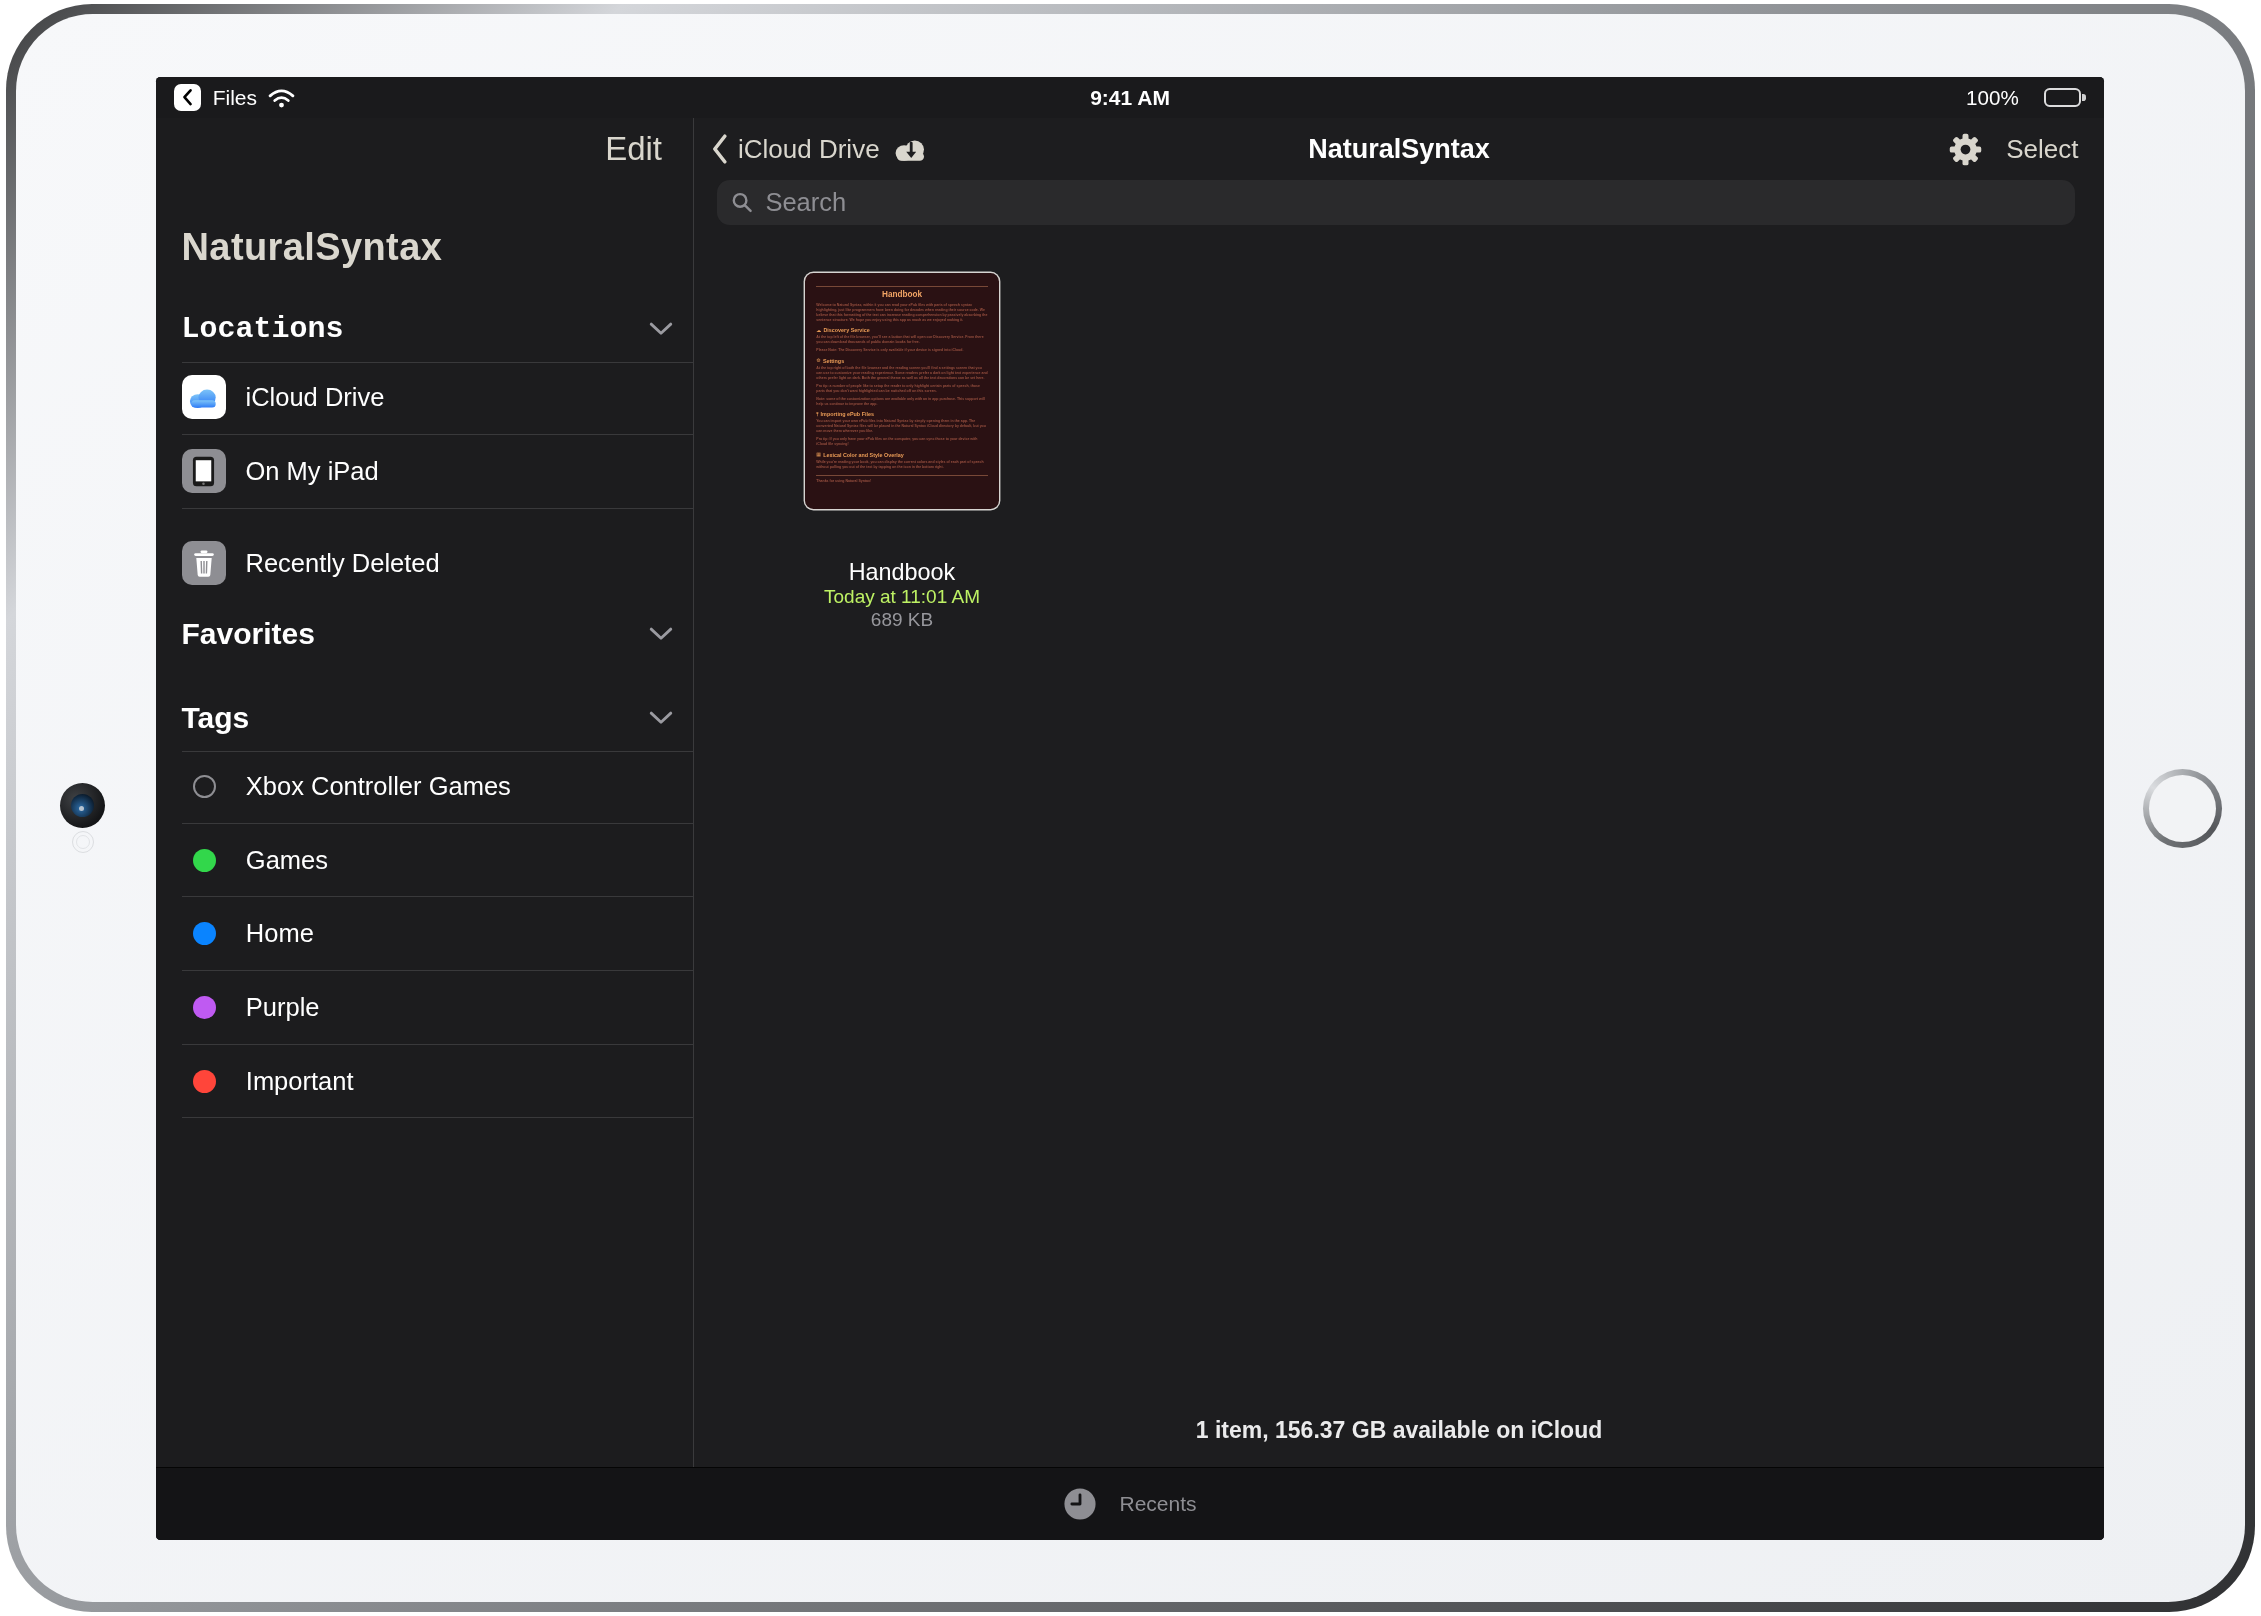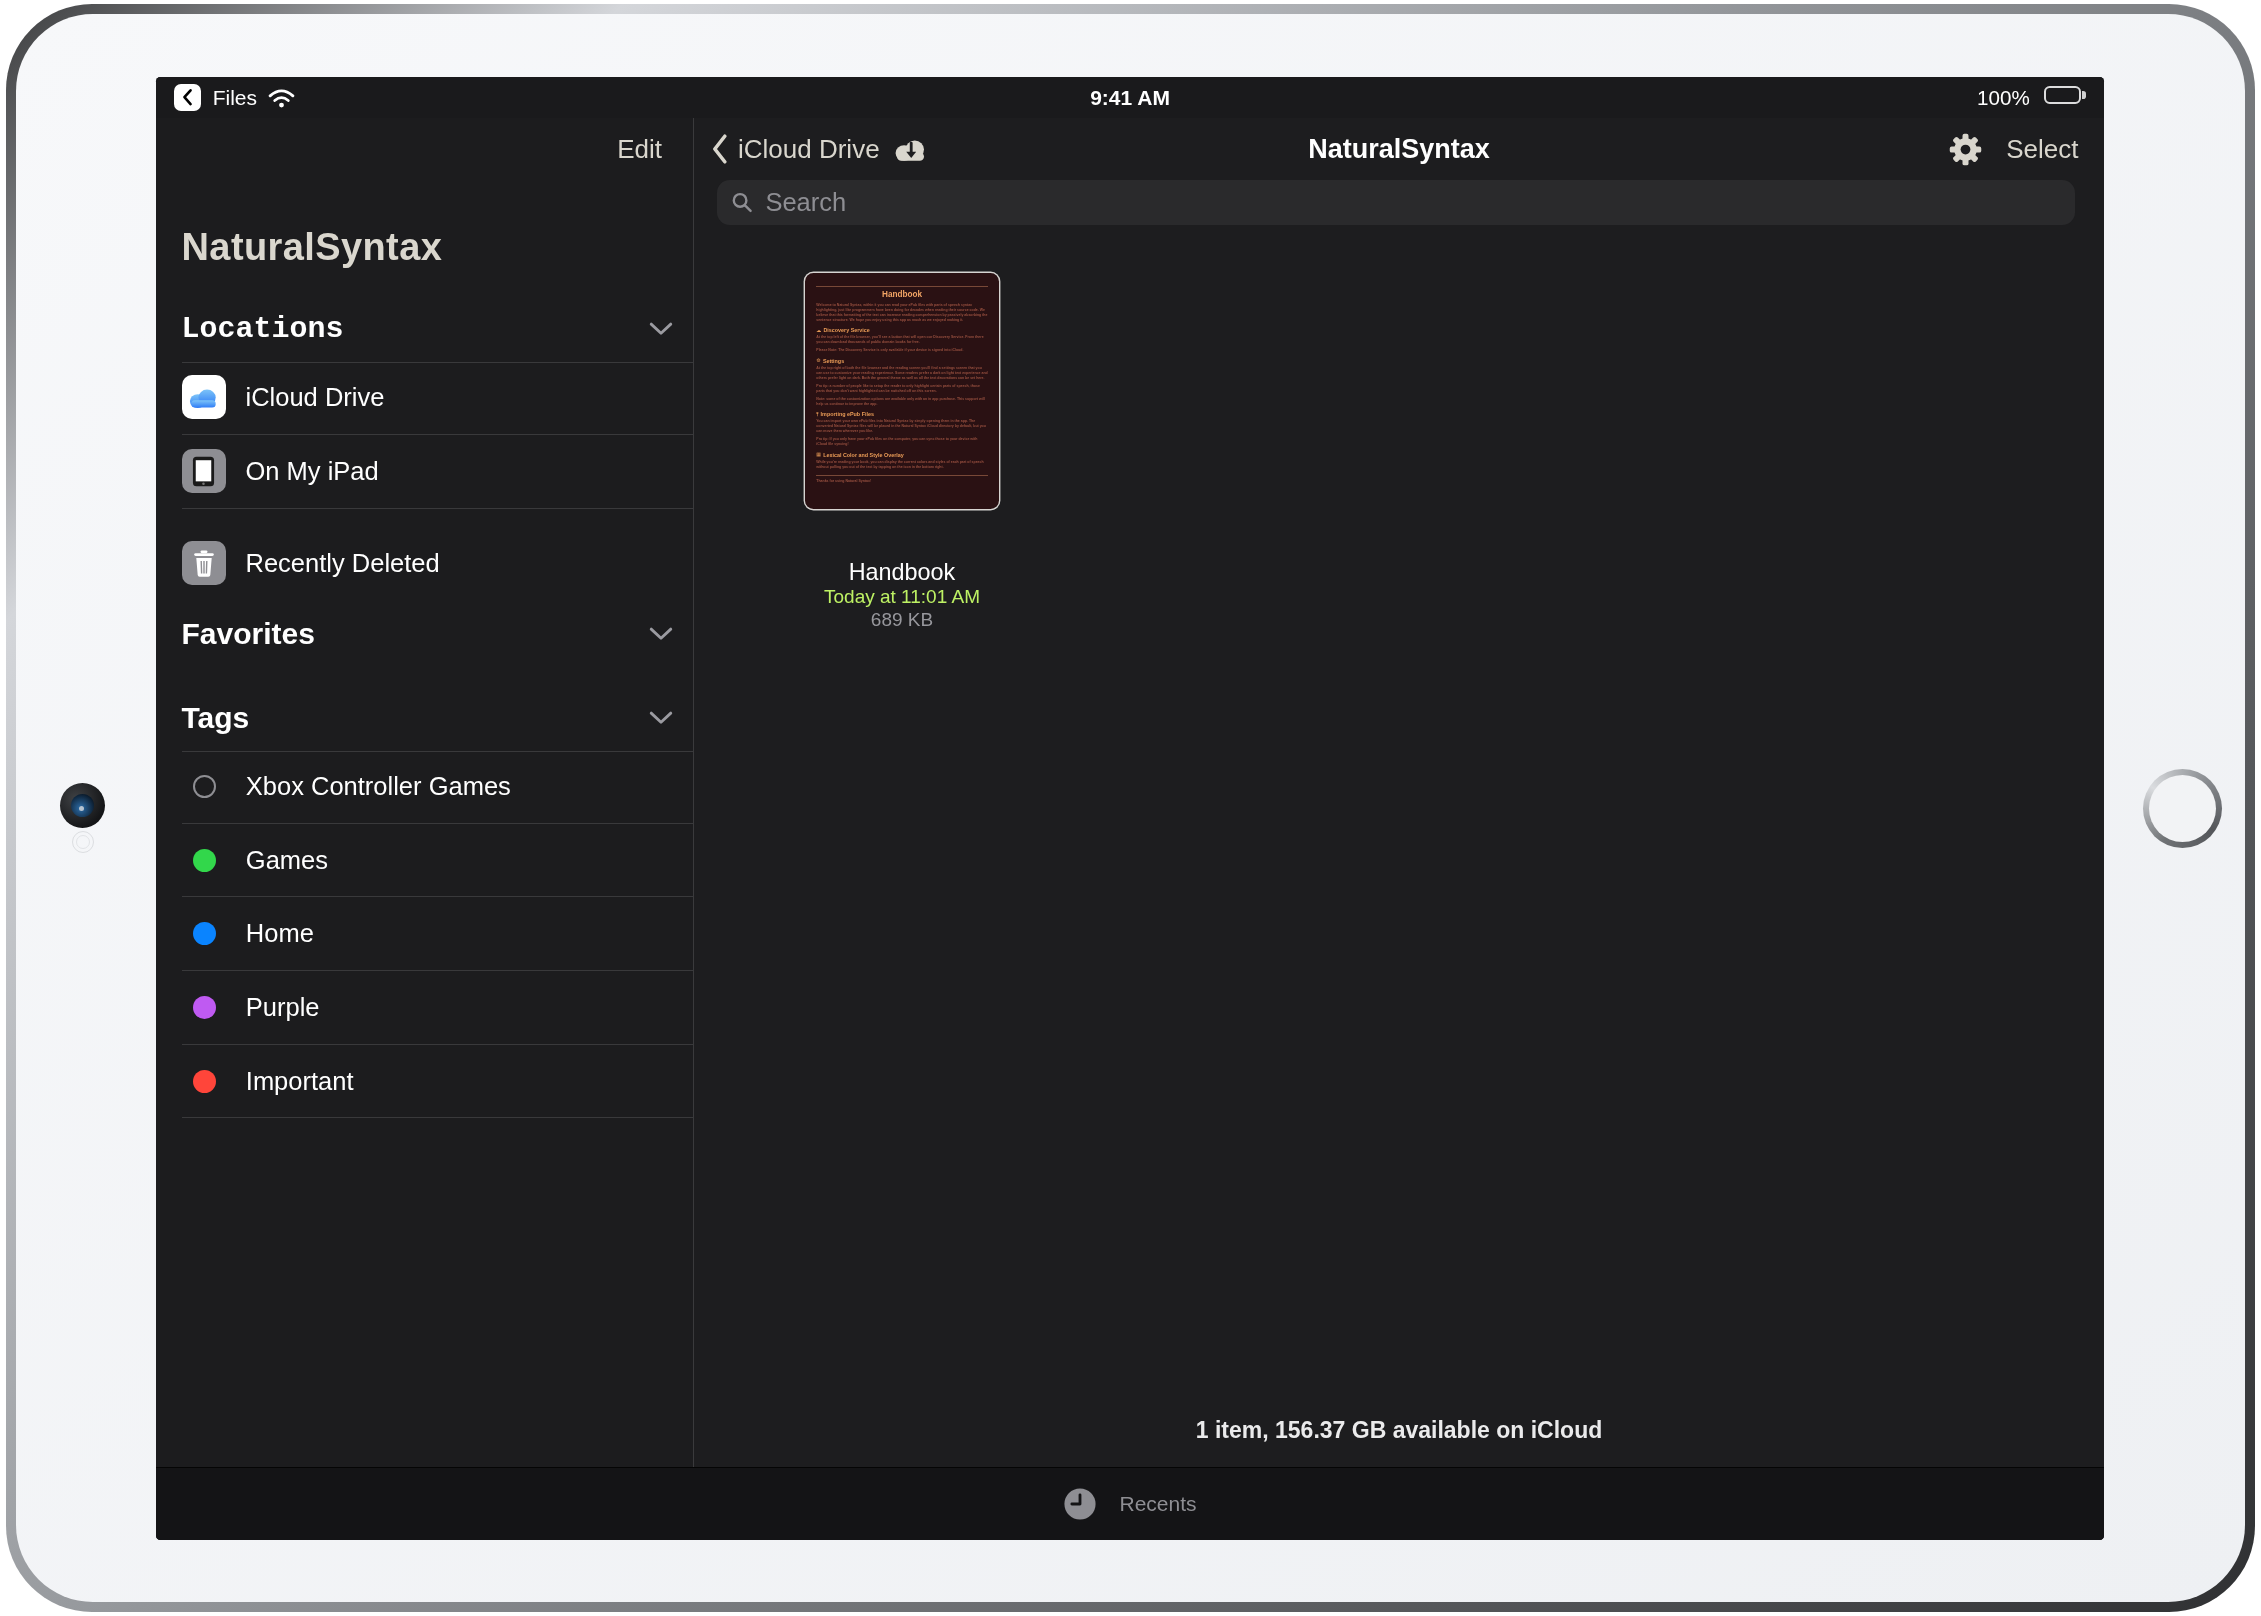--- a/index.html
+++ b/index.html
@@ -29,32 +29,32 @@
           background:#1d1d1f;border-radius:4.3px;overflow:hidden;color:#fff;}
 
   
   .statusbar{position:absolute;left:0;top:0;right:0;height:41px;background:#1a1a1c;
              display:flex;align-items:center;padding:0 18.4px;box-sizing:border-box;}
   .sb-left{display:flex;align-items:center;gap:11.3px;}
   .files-badge{width:27px;height:27px;border-radius:7px;background:#ffffff;
                display:flex;align-items:center;justify-content:center;}
   .sb-app{font-size:21px;font-weight:500;color:#fff;}
   .sb-time{position:absolute;left:0;right:0;text-align:center;font-size:21px;font-weight:600;color:#fff;}
-  .sb-right{margin-left:auto;display:flex;align-items:flex-start;gap:14px;z-index:2;}
+  .sb-right{margin-left:auto;display:flex;align-items:center;gap:25px;z-index:2;}
   .sb-batt-text{font-size:20.6px;color:#fff;}
   .batt{display:flex;align-items:center;}
   .batt-body{width:37px;height:18.4px;border:2.1px solid rgba(255,255,255,.85);border-radius:5.7px;padding:1.4px;box-sizing:border-box;}
   .batt-fill{width:100%;height:100%;background:#fff;border-radius:2.1px;}
   .batt-tip{width:3.5px;height:7.8px;background:rgba(255,255,255,.8);border-radius:0 2.8px 2.8px 0;margin-left:1.4px;}
 
   
   .sidebar{position:absolute;left:0;top:41px;width:537px;bottom:72px;background:#1c1c1e;}
   .v-divider{position:absolute;left:537px;top:41px;width:1.4px;height:1350px;background:#3a3a3c;}
   .sb-toprow{position:absolute;left:0;right:31px;top:0;height:62px;display:flex;align-items:center;justify-content:flex-end;}
-  .edit-btn{font-size:26px;color:#d9d6cd;}
+  .edit-btn{font-size:33px;color:#d9d6cd;}
   .sb-title{position:absolute;left:25.5px;top:108px;font-size:38px;font-weight:700;color:#dad7ce;letter-spacing:0.4px;}
   .sec-hdr{position:absolute;left:25.5px;right:20px;height:41px;display:flex;align-items:center;justify-content:space-between;}
   .sec-hdr .t{font-size:30px;font-weight:700;color:#fff;}
   .row{position:absolute;left:25.5px;right:0;height:74px;display:flex;align-items:center;}
   .row .lbl{font-size:25.5px;color:#fff;}
   .divider{position:absolute;left:25.5px;right:0;height:1.4px;background:#39393b;}
   .loc-icon{width:44px;height:44px;border-radius:10px;margin-right:20px;display:flex;align-items:center;justify-content:center;flex:none;}
   .loc-icon.white{background:#fff;}
   .loc-icon.gray{background:#8e8e93;}
   .tag-dot{width:23px;height:23px;border-radius:50%;margin-left:11.3px;margin-right:30px;flex:none;box-sizing:border-box;}

